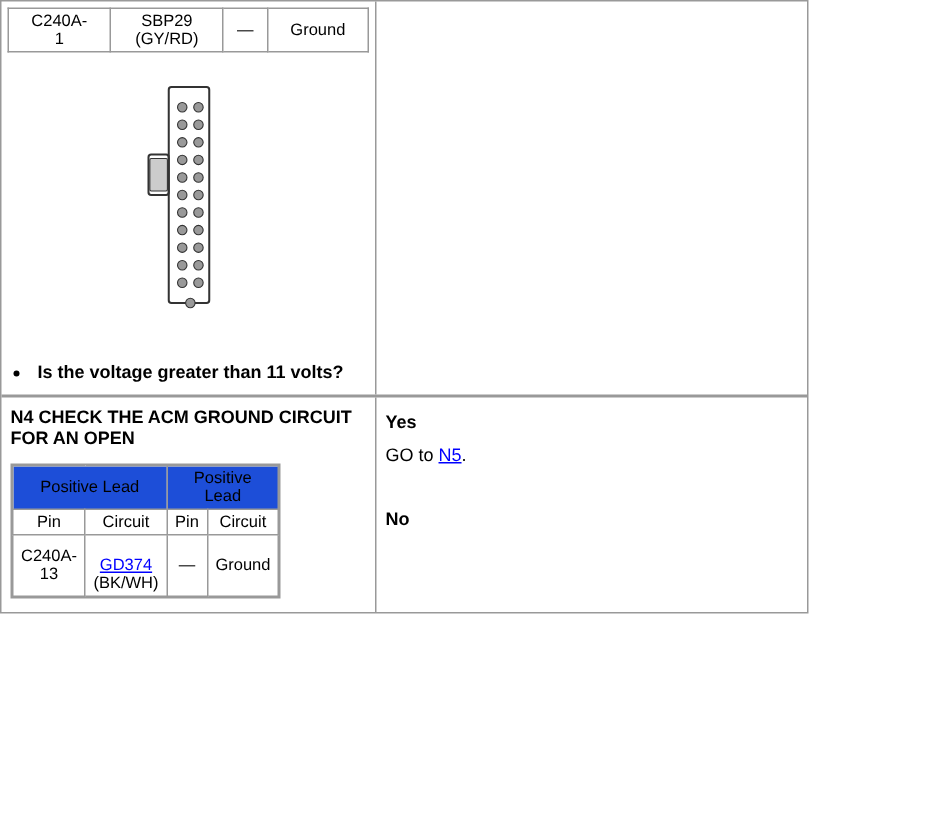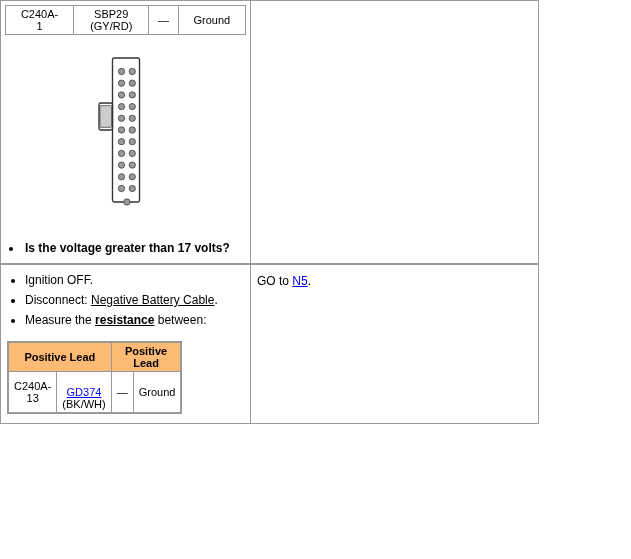--- a/index.html
+++ b/index.html
@@ -119,22 +119,22 @@
     }
 
     .measure-table td, .measure-table th {
       border: 1px solid #999;
       padding: 2px 5px;
       text-align: center;
       vertical-align: middle;
     }
 
     .measure-table .header-row td {
-      font-weight: bold;
-      background: #fdba74;
+      font-weight: normal;
+      background: #1d4ed8;
     }
 
     .yes-no-section {
       font-size: 12px;
       line-height: 1.8;
     }
 
     .yes-label {
       font-weight: bold;
     }
@@ -203,73 +203,75 @@
           <circle cx="47" cy="116" r="3.5" fill="#999" stroke="#333" stroke-width="0.8"></circle>
           <circle cx="47" cy="129" r="3.5" fill="#999" stroke="#333" stroke-width="0.8"></circle>
           <circle cx="47" cy="142" r="3.5" fill="#999" stroke="#333" stroke-width="0.8"></circle>
           <circle cx="47" cy="155" r="3.5" fill="#999" stroke="#333" stroke-width="0.8"></circle>
 
           <circle cx="41" cy="170" r="3.5" fill="#999" stroke="#333" stroke-width="0.8"></circle>
         </svg>
       </div>
 
       <ul class="bullet-list">
-        <li class="voltage-question">Is the voltage greater than 17 volts?</li>
+        <li class="voltage-question">Is the voltage greater than 11 volts?</li>
       </ul>
     </div>
 
     <div class="top-right">
       
     </div>
 
   </div>
 
   <div class="bottom-section">
 
     <div class="bottom-left">
-
-      <ul class="instruction-list">
-        <li>
-          <span>Ignition OFF.</span>
-        </li>
-        <li>
-          <span>Disconnect: <span class="underline">Negative Battery Cable</span>.</span>
-        </li>
-        <li>
-          <span>Measure the <span class="bold underline">resistance</span> between:</span>
-        </li>
-      </ul>
+      <div class="section-title">N4 CHECK THE ACM GROUND CIRCUIT FOR AN OPEN</div>
+
 
       
       <div class="measure-table-wrapper">
         <table class="measure-table">
           <tbody>
               <tr class="header-row">
             <td colspan="2">Positive Lead</td>
             <td colspan="2" style="white-space:pre-line;">Positive
 Lead</td>
+          </tr>
+          <tr>
+            <td>Pin</td>
+            <td>Circuit</td>
+            <td>Pin</td>
+            <td>Circuit</td>
           </tr>
           <tr>
             <td style="white-space:pre-line;">C240A-
 13</td>
             <td style="white-space:pre-line;">
               <a href="#">GD374</a><br>(BK/WH)
             </td>
             <td>—</td>
             <td>Ground</td>
           </tr>
         </tbody>
           </table>
       </div>
     </div>
 
     <div class="bottom-right">
       <div class="yes-no-section">
         <p>
+          <span class="yes-label">Yes</span>
+        </p>
+        <p>
           <span>GO to </span><a href="#">N5</a>.
         </p>
         <br>
+        <p>
+          <span class="no-label">No</span>
+        </p>
       </div>
     </div>
 
   </div>
 
 </div>
 
 </body></html>

